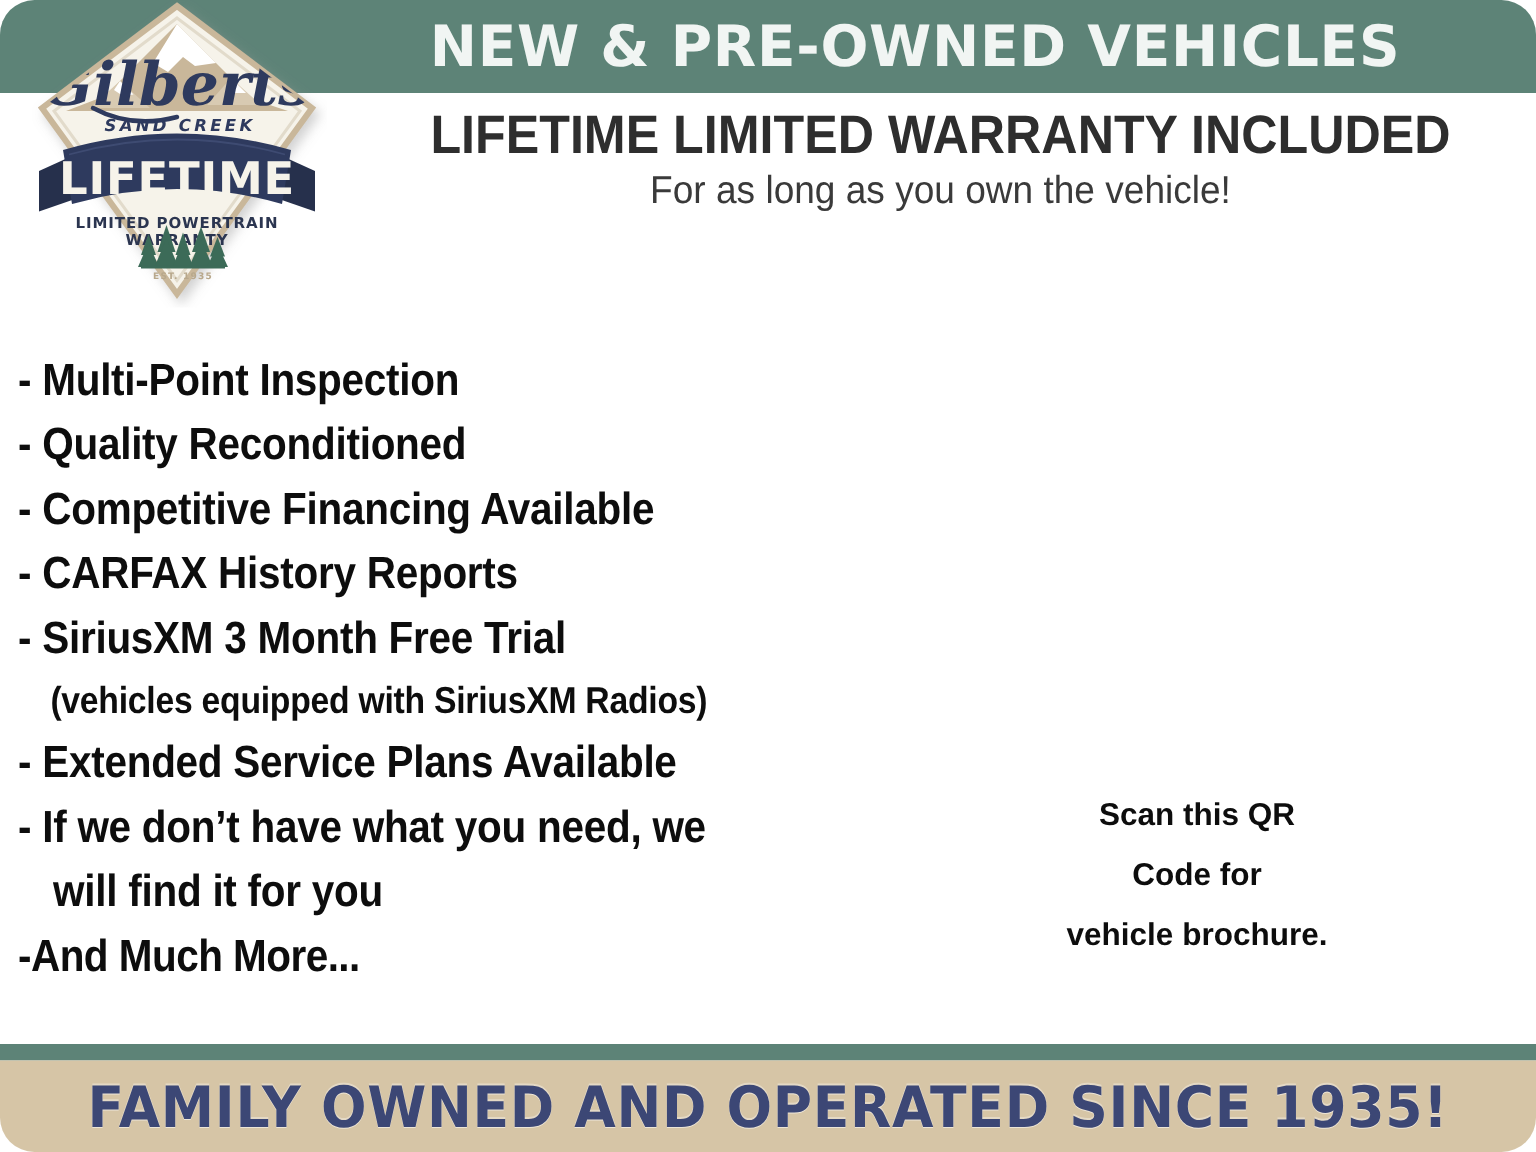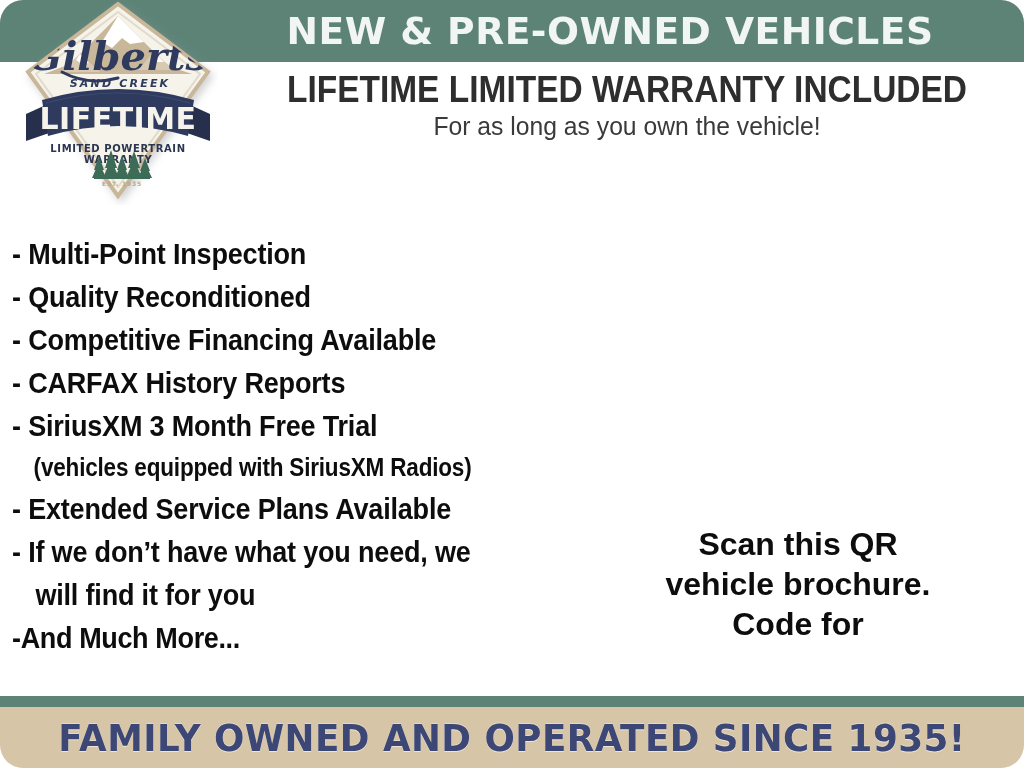--- a/index.html
+++ b/index.html
@@ -86,21 +86,21 @@
     letter-spacing:-0.4px;
   }
 
   
   .qr-caption{
     position:absolute;left:600px;top:524px;width:396px;
     text-align:center;
     font-family:"Liberation Sans",sans-serif;
     font-weight:bold;
     color:#0d0d0d;
-    font-size:32px;
+    font-size:21px;
     line-height:40px;
   }
   .qr-caption .qr-line{display:block;white-space:nowrap;}
 
   
   .footer-stripe{
     position:absolute;left:0;top:696px;width:1024px;height:11px;
     background:#5d8377;
   }
   .footer-band{
@@ -202,21 +202,21 @@
     <div class="feature-line">- SiriusXM 3 Month Free Trial</div>
     <div class="feature-line sub">(vehicles equipped with SiriusXM Radios)</div>
     <div class="feature-line">- Extended Service Plans Available</div>
     <div class="feature-line">- If we don’t have what you need, we</div>
     <div class="feature-line cont">will find it for you</div>
     <div class="feature-line tight">-And Much More...</div>
   </div>
 
   <div class="qr-caption">
     <span class="qr-line">Scan this QR</span>
+    <span class="qr-line">Code for</span>
     <span class="qr-line">vehicle brochure.</span>
-    <span class="qr-line">Code for</span>
   </div>
 
   <div class="footer-stripe"></div>
   <div class="footer-band"></div>
   <div class="footer-text">FAMILY OWNED AND OPERATED SINCE 1935!</div>
 
 </div>
 
 </body></html>

